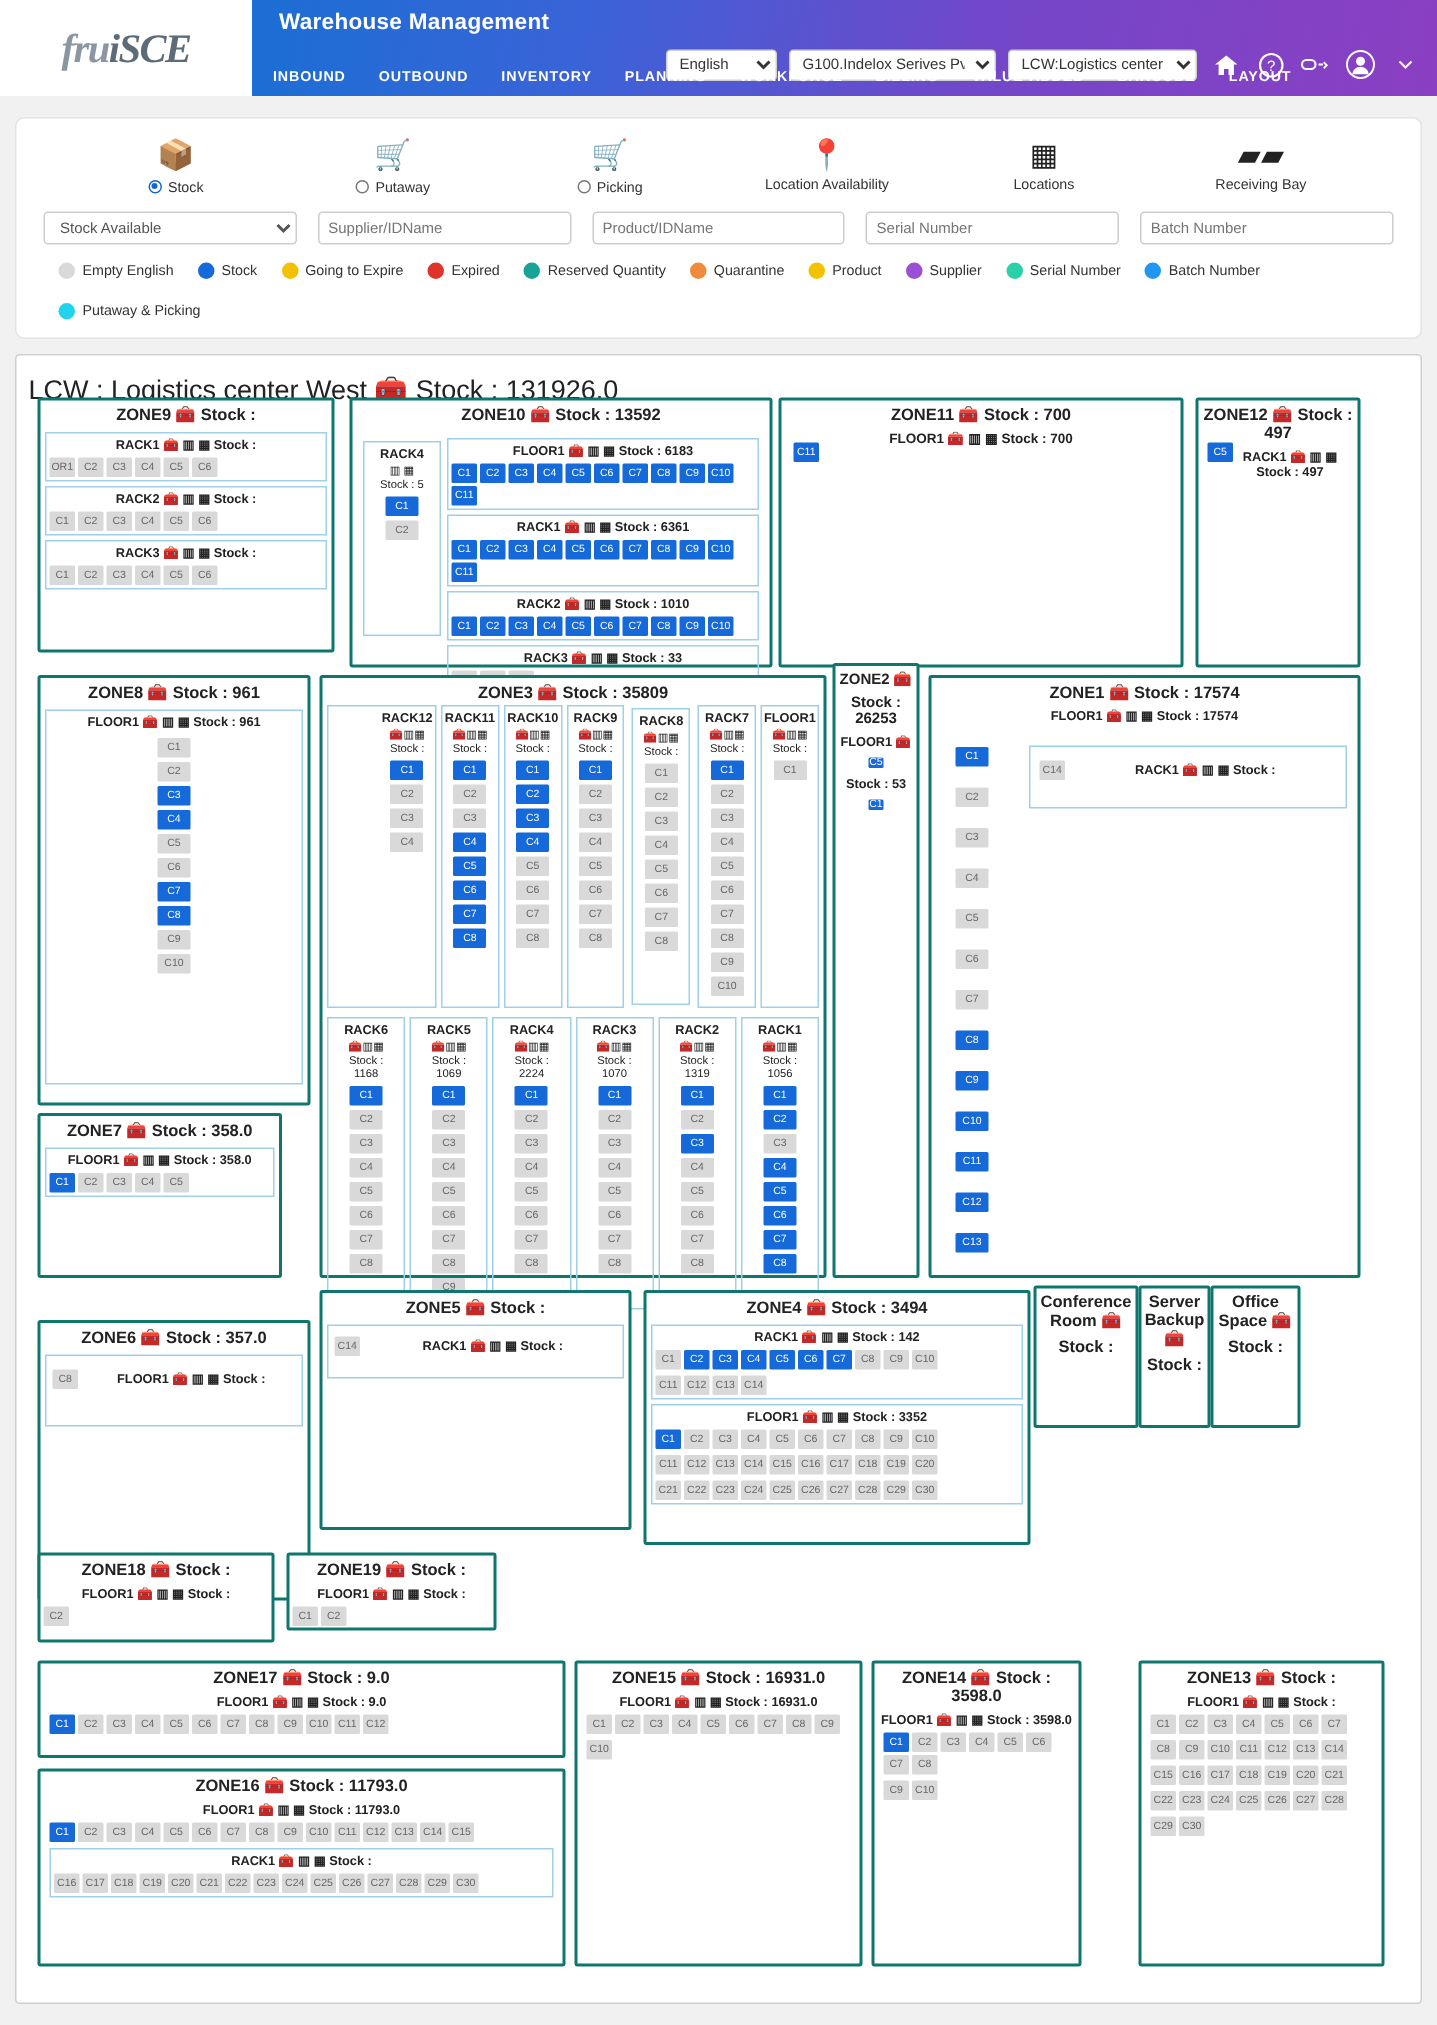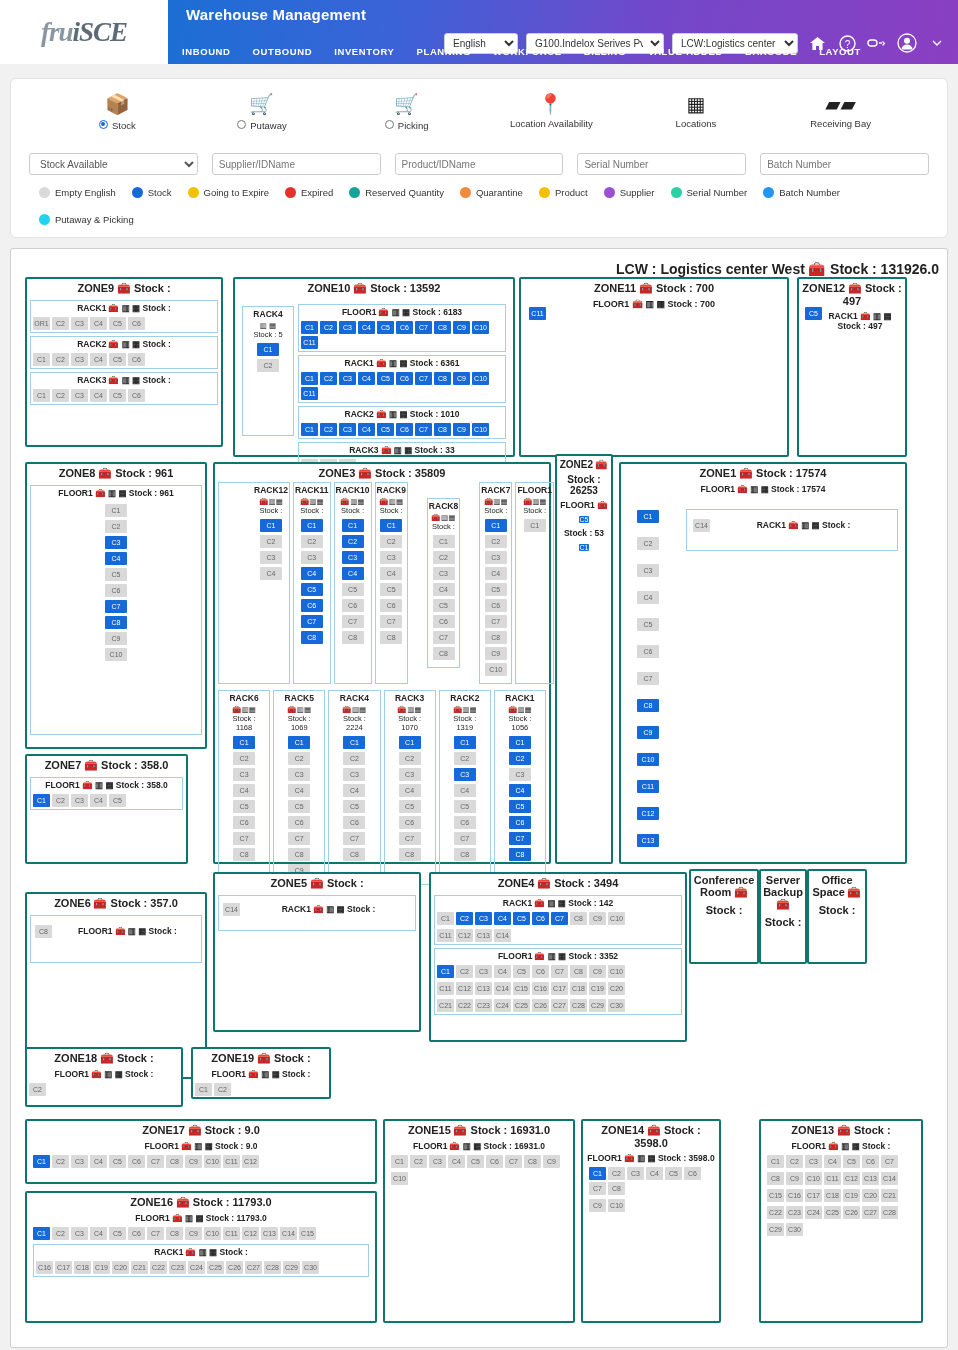--- a/index.html
+++ b/index.html
@@ -42,32 +42,32 @@
     padding:10px 14px 12px 14px;
   }
   .modes { display:flex; align-items:flex-start; justify-content:space-around; padding:4px 20px 2px 20px; }
   .mode { text-align:center; width:120px; }
   .mode .gl { font-size:20px; line-height:22px; }
   .mode .lbl { font-size:9.5px; margin-top:3px; color:#333; }
   .radio-row { display:flex; align-items:center; justify-content:center; gap:4px; margin-top:2px; }
   .radio { width:9px; height:9px; border-radius:50%; border:1.5px solid #777; display:inline-block; position:relative; }
   .radio.on { border-color:#1565d8; }
   .radio.on:after { content:""; position:absolute; left:1.5px; top:1.5px; width:4px; height:4px; border-radius:50%; background:#1565d8; }
-  .inputs { display:flex; gap:14px; margin-top:20px; padding:0 4px; }
+  .inputs { display:flex; gap:14px; margin-top:8px; padding:0 4px; }
   .inputs > * { flex:1; }
   select.f, input.f {
     width:100%; height:22px; border:1px solid #cdcdcd; border-radius:3px; font-size:10px;
     padding:2px 6px; color:#555; background:#fff; font-family:"Liberation Sans", sans-serif;
   }
   .legend { display:flex; flex-wrap:wrap; gap:16px; margin-top:12px; padding-left:14px; align-items:center; }
   .lg { display:flex; align-items:center; gap:5px; font-size:9.5px; color:#333; }
   .dot { width:11px; height:11px; border-radius:50%; display:inline-block; }
   
   .map { margin:10px 10px 0 10px; background:#fff; border:1px solid #cfcfcf; border-radius:3px; padding:8px 8px 14px 8px; position:relative; height:1100px; }
-  .map-title { text-align:right; font-size:14px; font-weight:bold; margin:4px 0 8px 0; }
+  .map-title { text-align:left; font-size:18px; font-weight:normal; margin:4px 0 8px 0; }
   .zone { position:absolute; border:2px solid #0f766e; border-radius:2px; background:#fff; }
   .ztitle { text-align:center; font-size:11px; font-weight:bold; padding:3px 2px 2px 2px; }
   .sub { border:1px solid #9fd0e8; margin:3px; }
   .subt { text-align:center; font-size:8.5px; font-weight:bold; padding:2px 1px; }
   .cells { display:flex; flex-wrap:wrap; gap:2px; padding:2px; }
   .c {
     min-width:17px; height:13px; font-size:7px; line-height:13px; text-align:center;
     background:#d9d9d9; color:#666; border-radius:1px; padding:0 1px;
   }
   .c.b { background:#1569d8; color:#fff; }
@@ -431,21 +431,21 @@
           <span class="c b col">C1</span>
           <span class="c col">C2</span>
           <span class="c col">C3</span>
           <span class="c col">C4</span>
           <span class="c col">C5</span>
           <span class="c col">C6</span>
           <span class="c col">C7</span>
           <span class="c col">C8</span>
         </div>
       </div>
-      <div class="sub" style="flex:1; margin:16px;">
+      <div class="sub" style="flex:1; margin:2px;">
         <div class="subt">RACK8</div>
         <div class="mini" style="text-align:center">🧰▥▦</div>
         <div class="mini" style="text-align:center">Stock :</div>
         <div class="vstack">
           <span class="c col">C1</span>
           <span class="c col">C2</span>
           <span class="c col">C3</span>
           <span class="c col">C4</span>
           <span class="c col">C5</span>
           <span class="c col">C6</span>

